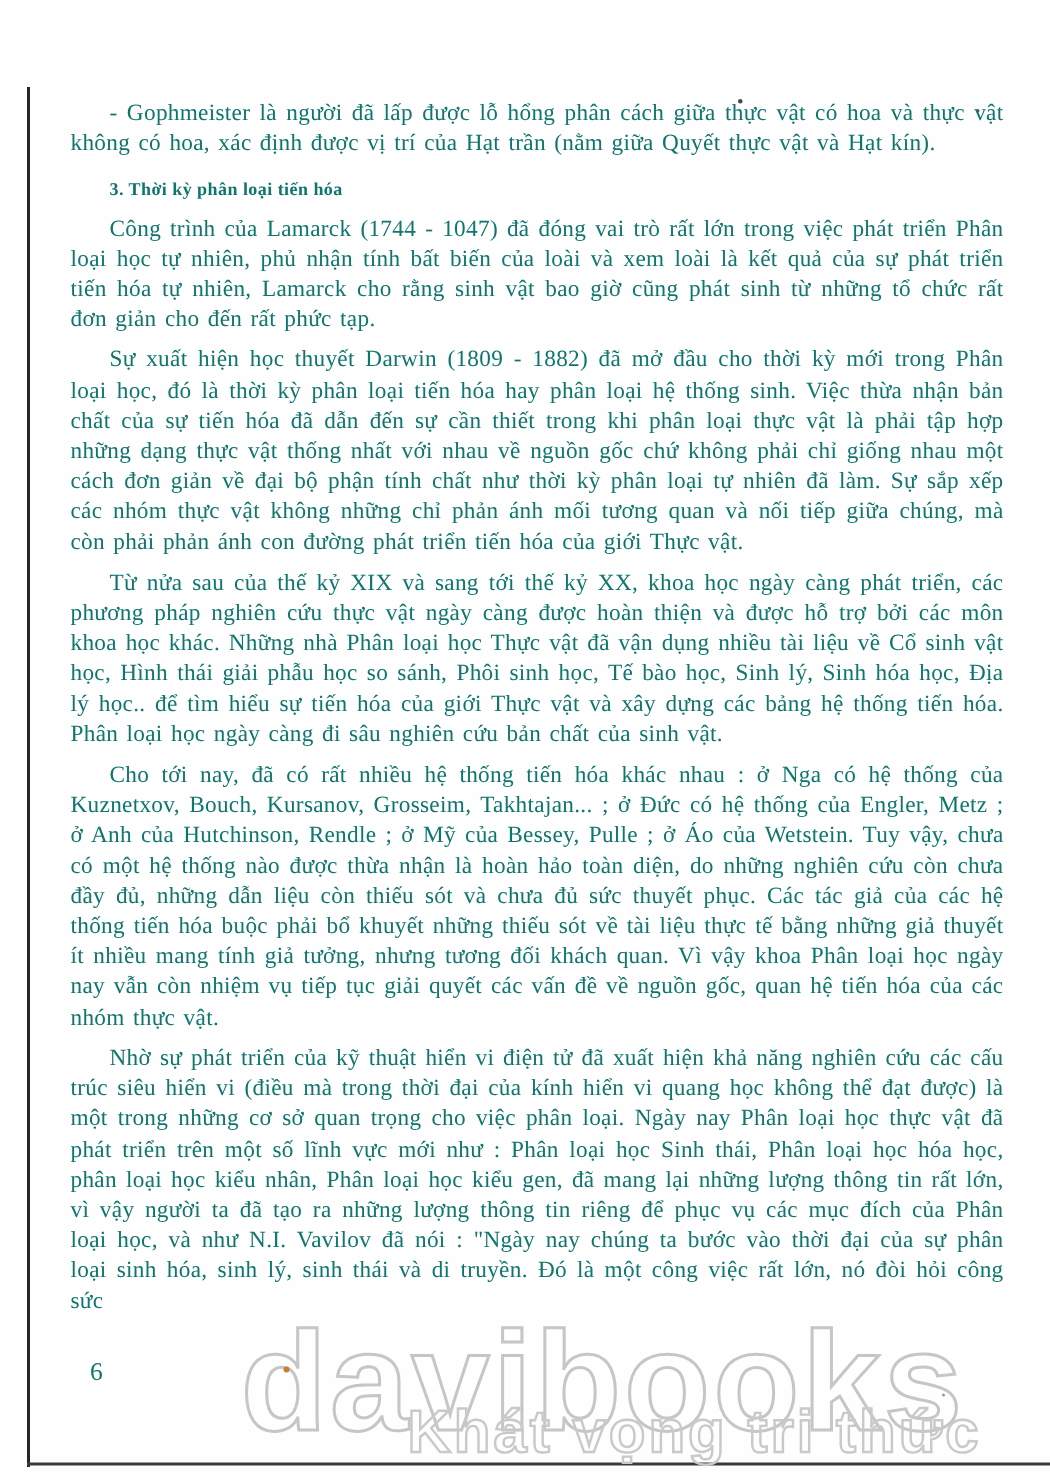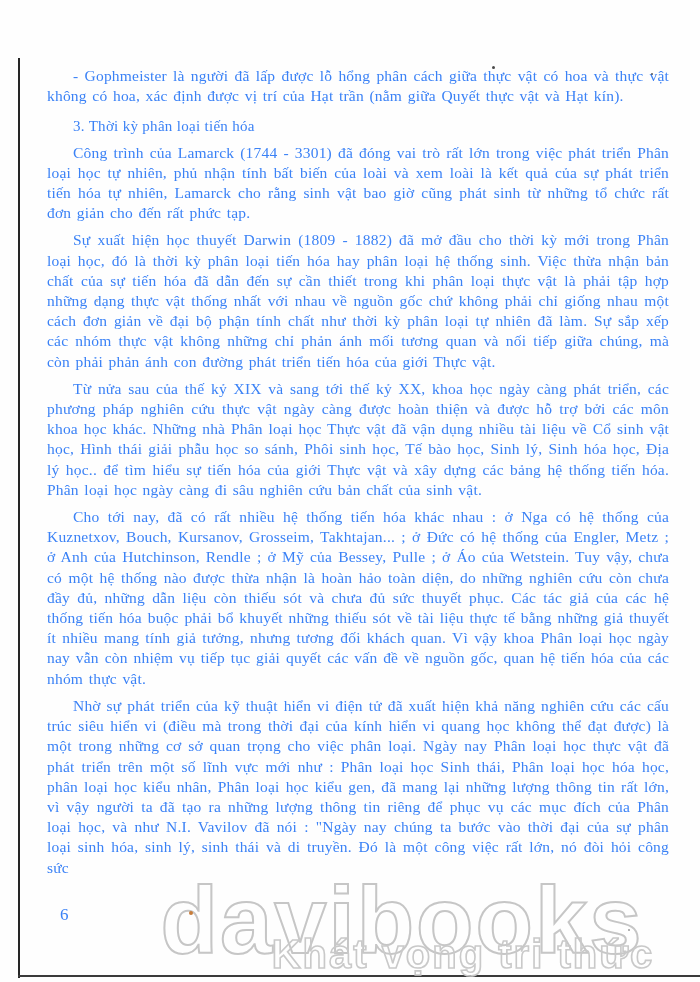--- a/index.html
+++ b/index.html
@@ -7,21 +7,21 @@
     padding: 0;
     background: #ffffff;
   }
   .page {
     position: relative;
     width: 700px;
     height: 982px;
     background: #fefefe;
     overflow: hidden;
     font-family: "Liberation Serif", "DejaVu Serif", serif;
-    color: #3b82f6;
+    color: #0f766e;
   }
   
   .frame-left {
     position: absolute;
     left: 18px;
     top: 58px;
     width: 2px;
     height: 920px;
     background: #262626;
   }
@@ -43,22 +43,22 @@
     text-align: justify;
   }
   .para {
     margin: 0 0 7px 0;
     text-indent: 26px;
     letter-spacing: 0.2px;
     word-spacing: 1.5px;
   }
   .heading {
     margin: 10px 0 6px 0;
-    font-size: 15px;
-    font-weight: normal;
+    font-size: 12px;
+    font-weight: bold;
     text-indent: 26px;
     letter-spacing: 0.3px;
   }
   .page-number {
     position: absolute;
     left: 60px;
     top: 905px;
     font-size: 17px;
   }
   .watermark {
@@ -99,21 +99,21 @@
 <body>
 
 <div class="page">
 
   <div class="frame-left"></div>
   <div class="frame-bottom"></div>
 
   <div class="content">
     <p class="para">- Gophmeister là người đã lấp được lỗ hổng phân cách giữa thực vật có hoa và thực vật không có hoa, xác định được vị trí của Hạt trần (nằm giữa Quyết thực vật và Hạt kín).</p>
     <h3 class="heading">3. Thời kỳ phân loại tiến hóa</h3>
-    <p class="para">Công trình của Lamarck (1744 - 3301) đã đóng vai trò rất lớn trong việc phát triển Phân loại học tự nhiên, phủ nhận tính bất biến của loài và xem loài là kết quả của sự phát triển tiến hóa tự nhiên, Lamarck cho rằng sinh vật bao giờ cũng phát sinh từ những tổ chức rất đơn giản cho đến rất phức tạp.</p>
+    <p class="para">Công trình của Lamarck (1744 - 1047) đã đóng vai trò rất lớn trong việc phát triển Phân loại học tự nhiên, phủ nhận tính bất biến của loài và xem loài là kết quả của sự phát triển tiến hóa tự nhiên, Lamarck cho rằng sinh vật bao giờ cũng phát sinh từ những tổ chức rất đơn giản cho đến rất phức tạp.</p>
     <p class="para">Sự xuất hiện học thuyết Darwin (1809 - 1882) đã mở đầu cho thời kỳ mới trong Phân loại học, đó là thời kỳ phân loại tiến hóa hay phân loại hệ thống sinh. Việc thừa nhận bản chất của sự tiến hóa đã dẫn đến sự cần thiết trong khi phân loại thực vật là phải tập hợp những dạng thực vật thống nhất với nhau về nguồn gốc chứ không phải chỉ giống nhau một cách đơn giản về đại bộ phận tính chất như thời kỳ phân loại tự nhiên đã làm. Sự sắp xếp các nhóm thực vật không những chỉ phản ánh mối tương quan và nối tiếp giữa chúng, mà còn phải phản ánh con đường phát triển tiến hóa của giới Thực vật.</p>
     <p class="para">Từ nửa sau của thế kỷ XIX và sang tới thế kỷ XX, khoa học ngày càng phát triển, các phương pháp nghiên cứu thực vật ngày càng được hoàn thiện và được hỗ trợ bởi các môn khoa học khác. Những nhà Phân loại học Thực vật đã vận dụng nhiều tài liệu về Cổ sinh vật học, Hình thái giải phẫu học so sánh, Phôi sinh học, Tế bào học, Sinh lý, Sinh hóa học, Địa lý học.. để tìm hiểu sự tiến hóa của giới Thực vật và xây dựng các bảng hệ thống tiến hóa. Phân loại học ngày càng đi sâu nghiên cứu bản chất của sinh vật.</p>
     <p class="para">Cho tới nay, đã có rất nhiều hệ thống tiến hóa khác nhau : ở Nga có hệ thống của Kuznetxov, Bouch, Kursanov, Grosseim, Takhtajan... ; ở Đức có hệ thống của Engler, Metz ; ở Anh của Hutchinson, Rendle ; ở Mỹ của Bessey, Pulle ; ở Áo của Wetstein. Tuy vậy, chưa có một hệ thống nào được thừa nhận là hoàn hảo toàn diện, do những nghiên cứu còn chưa đầy đủ, những dẫn liệu còn thiếu sót và chưa đủ sức thuyết phục. Các tác giả của các hệ thống tiến hóa buộc phải bổ khuyết những thiếu sót về tài liệu thực tế bằng những giả thuyết ít nhiều mang tính giả tưởng, nhưng tương đối khách quan. Vì vậy khoa Phân loại học ngày nay vẫn còn nhiệm vụ tiếp tục giải quyết các vấn đề về nguồn gốc, quan hệ tiến hóa của các nhóm thực vật.</p>
     <p class="para">Nhờ sự phát triển của kỹ thuật hiển vi điện tử đã xuất hiện khả năng nghiên cứu các cấu trúc siêu hiển vi (điều mà trong thời đại của kính hiển vi quang học không thể đạt được) là một trong những cơ sở quan trọng cho việc phân loại. Ngày nay Phân loại học thực vật đã phát triển trên một số lĩnh vực mới như : Phân loại học Sinh thái, Phân loại học hóa học, phân loại học kiểu nhân, Phân loại học kiểu gen, đã mang lại những lượng thông tin rất lớn, vì vậy người ta đã tạo ra những lượng thông tin riêng để phục vụ các mục đích của Phân loại học, và như N.I. Vavilov đã nói : "Ngày nay chúng ta bước vào thời đại của sự phân loại sinh hóa, sinh lý, sinh thái và di truyền. Đó là một công việc rất lớn, nó đòi hỏi công sức</p>
   </div>
 
   <div class="page-number">6</div>
 
   <svg class="watermark" width="700" height="982" viewBox="0 0 700 982" xmlns="http://www.w3.org/2000/svg">
     <text class="wm-brand" x="402" y="953">davibooks</text>

